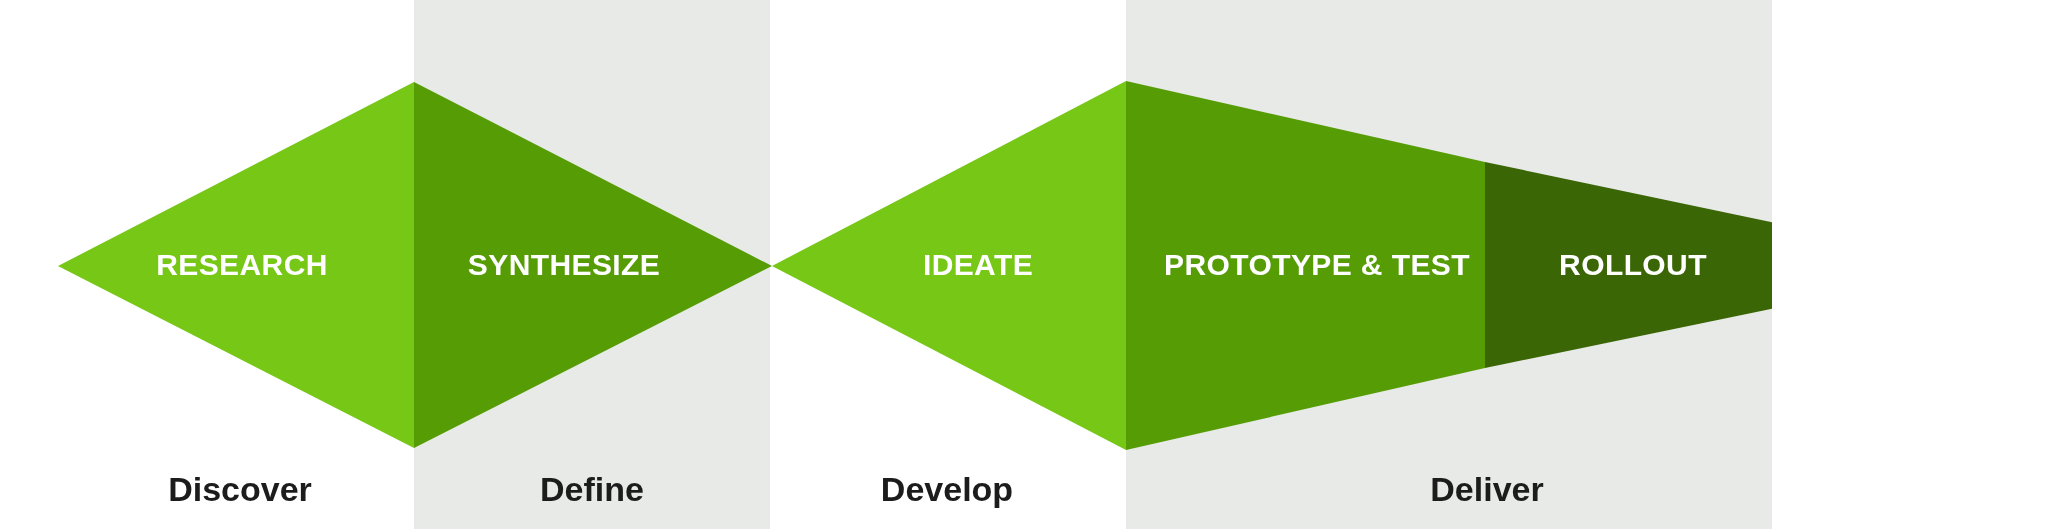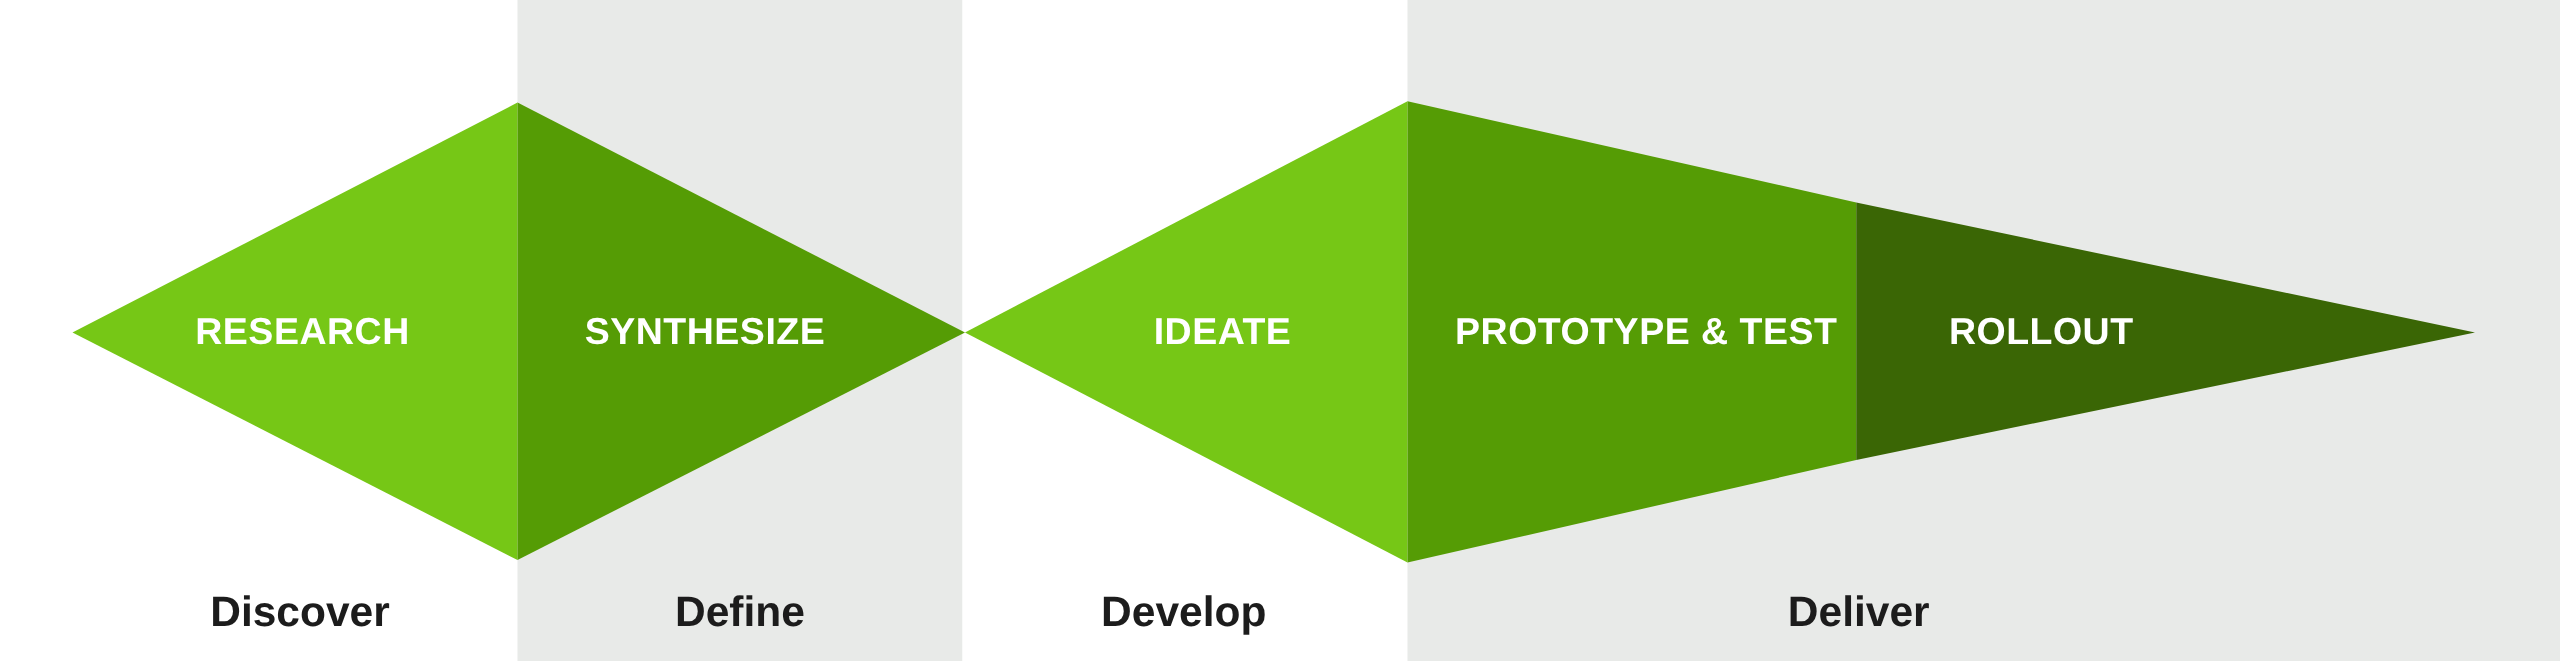--- a/index.html
+++ b/index.html
@@ -6,21 +6,21 @@
   html, body {
     margin: 0;
     padding: 0;
     background: #ffffff;
   }
   body {
     font-family: "Liberation Sans", sans-serif;
   }
   #diagram-root {
     position: relative;
-    width: 2048px;
+    width: 1772px;
     height: 529px;
     background: #ffffff;
     overflow: hidden;
     text-align: center;
   }
   #diagram-svg {
     position: absolute;
     left: 0;
     top: 0;
     width: 2048px;

